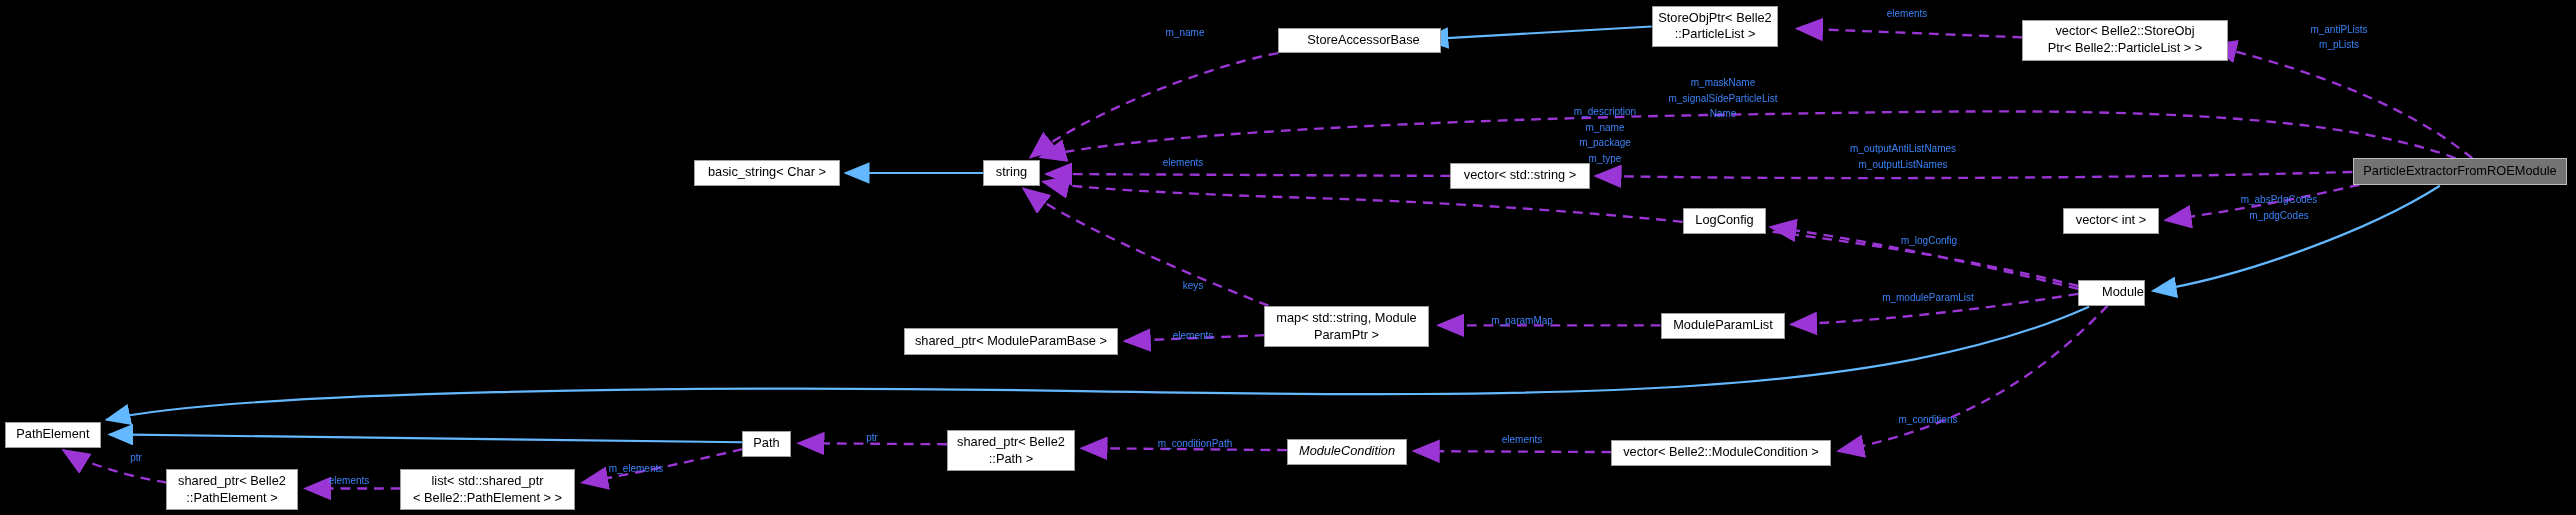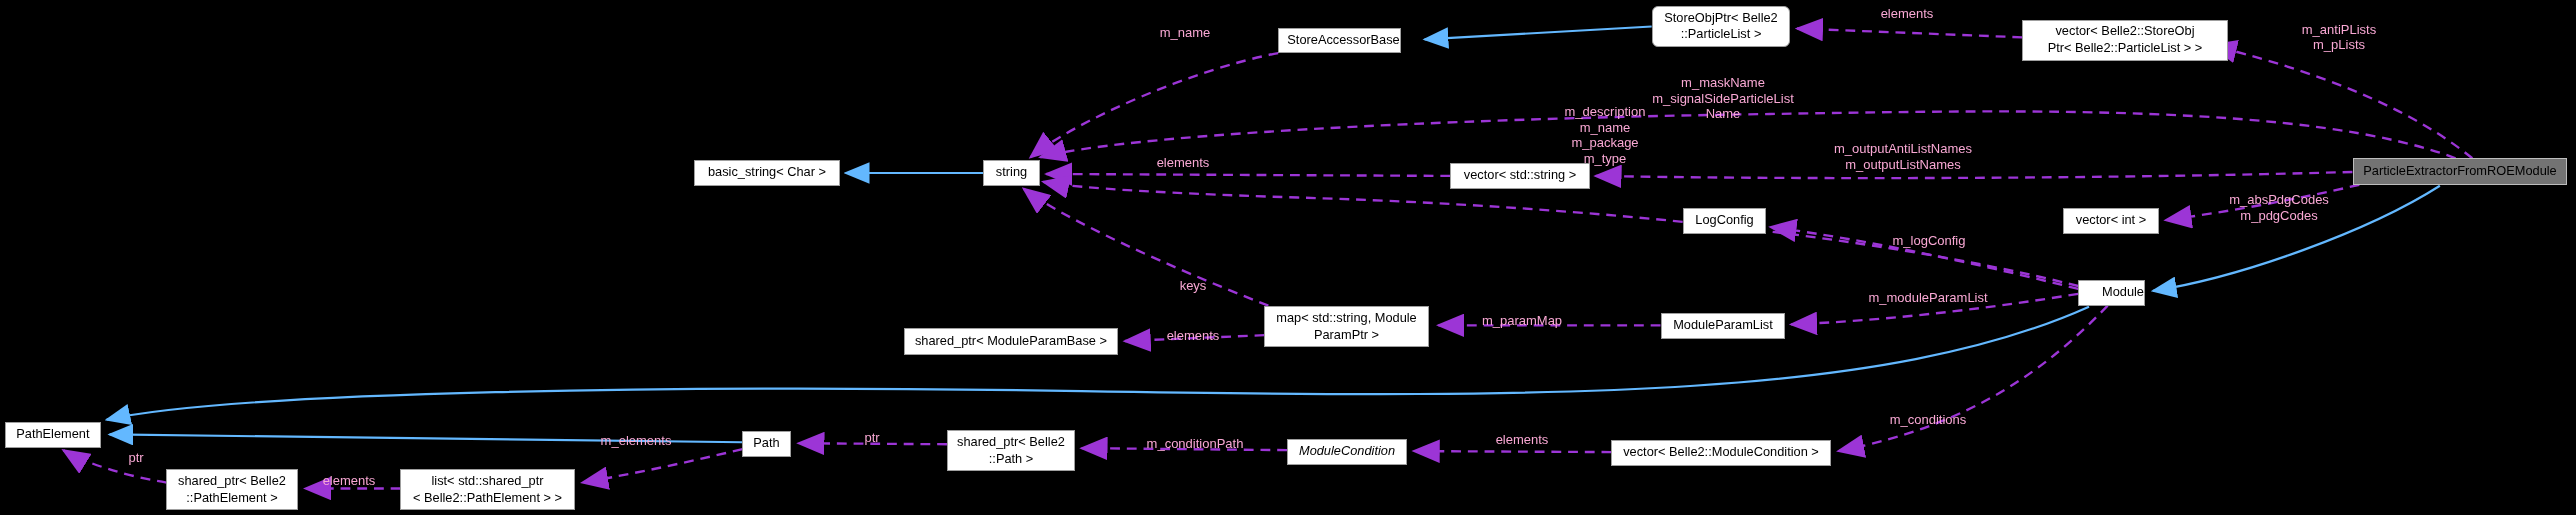--- a/index.html
+++ b/index.html
@@ -4,21 +4,21 @@
 <style>
   html,body{margin:0;padding:0;background:#000;}
   #stage{position:relative;width:2576px;height:515px;background:#000;overflow:hidden;
          font-family:"Liberation Sans","DejaVu Sans",sans-serif;}
   #edges{position:absolute;left:0;top:0;width:2576px;height:515px;}
   .node{position:absolute;display:flex;align-items:center;justify-content:center;
         text-align:center;background:#ffffff;border:1.4px solid #9f9f9f;
         color:#000;font-size:12.8px;line-height:16.7px;white-space:pre-line;
         box-sizing:border-box;z-index:2;}
   .node.main{background:#737373;border-color:#bdbdbd;}
-  .elabel{position:absolute;color:#f9a8d4;font-size:13px;line-height:15.7px;
+  .elabel{position:absolute;color:#3b82f6;font-size:10px;line-height:15.7px;
           text-align:center;white-space:pre-line;z-index:3;transform:translateX(-50%);}
 </style>
 </head>
 <body>
 
 <div id="stage">
 
   <svg id="edges" viewBox="0 0 2620 524">
     <defs>
       <marker id="ab" viewBox="0 0 12 10" refX="11" refY="5" markerWidth="12" markerHeight="10" orient="auto">
@@ -52,22 +52,22 @@
     <path d="M 1639,460 L 1438,459" stroke="#9c35d6" stroke-width="2.4" stroke-dasharray="10,7" fill="none" marker-end="url(#ap)"></path>
     <path d="M 1309,458 L 1100,456" stroke="#9c35d6" stroke-width="2.4" stroke-dasharray="10,7" fill="none" marker-end="url(#ap)"></path>
     <path d="M 963,452 L 812,451" stroke="#9c35d6" stroke-width="2.4" stroke-dasharray="10,7" fill="none" marker-end="url(#ap)"></path>
     <path d="M 755,457 C 700,470 650,481 592,491" stroke="#9c35d6" stroke-width="2.4" stroke-dasharray="10,7" fill="none" marker-end="url(#ap)"></path>
     <path d="M 407,497 L 310,497" stroke="#9c35d6" stroke-width="2.4" stroke-dasharray="10,7" fill="none" marker-end="url(#ap)"></path>
     <path d="M 169,491 C 130,485 85,471 64,458" stroke="#9c35d6" stroke-width="2.4" stroke-dasharray="10,7" fill="none" marker-end="url(#ap)"></path>
   </svg>
 
   <div class="node" style="left:694px;top:160px;width:146px;height:25.6px;">basic_string&lt; Char &gt;</div>
   <div class="node" style="left:983px;top:160px;width:57px;height:25.6px;">string</div>
-  <div class="node" style="left:1278px;top:27.5px;width:123px;height:25.6px;padding-left:8px;">StoreAccessorBase</div>
-  <div class="node" style="left:1652px;top:5.9px;width:138px;height:41px;border-radius:6px;">StoreObjPtr&lt; Belle2
+  <div class="node" style="left:1278px;top:27.5px;width:163px;height:25.6px;padding-left:8px;">StoreAccessorBase</div>
+  <div class="node" style="left:1652px;top:5.9px;width:126px;height:41px;">StoreObjPtr&lt; Belle2
 ::ParticleList &gt;</div>
   <div class="node" style="left:2022px;top:19.7px;width:206px;height:41px;">vector&lt; Belle2::StoreObj
 Ptr&lt; Belle2::ParticleList &gt; &gt;</div>
   <div class="node main" style="left:2353px;top:158px;width:214px;height:26.5px;">ParticleExtractorFromROEModule</div>
   <div class="node" style="left:1450px;top:163px;width:140px;height:25.6px;">vector&lt; std::string &gt;</div>
   <div class="node" style="left:1683px;top:208px;width:83px;height:25.6px;">LogConfig</div>
   <div class="node" style="left:2063px;top:208px;width:96px;height:25.6px;">vector&lt; int &gt;</div>
   <div class="node" style="left:2078px;top:280px;width:67px;height:25.6px;padding-left:23px;">Module</div>
   <div class="node" style="left:1264px;top:306px;width:165px;height:41px;">map&lt; std::string, Module
 ParamPtr &gt;</div>
@@ -102,18 +102,18 @@
   <div class="elabel" style="left:2279px;top:192px;">m_absPdgCodes
 m_pdgCodes</div>
   <div class="elabel" style="left:1193px;top:278px;">keys</div>
   <div class="elabel" style="left:1193px;top:328px;">elements</div>
   <div class="elabel" style="left:1522px;top:313px;">m_paramMap</div>
   <div class="elabel" style="left:1928px;top:290px;">m_moduleParamList</div>
   <div class="elabel" style="left:1928px;top:412px;">m_conditions</div>
   <div class="elabel" style="left:1522px;top:432px;">elements</div>
   <div class="elabel" style="left:1195px;top:436px;">m_conditionPath</div>
   <div class="elabel" style="left:872px;top:430px;">ptr</div>
-  <div class="elabel" style="left:636px;top:433px;">m_elements</div>
+  <div class="elabel" style="left:636px;top:461px;">m_elements</div>
   <div class="elabel" style="left:349px;top:473px;">elements</div>
   <div class="elabel" style="left:136px;top:450px;">ptr</div>
 
 </div>
 
 
 </body></html>

